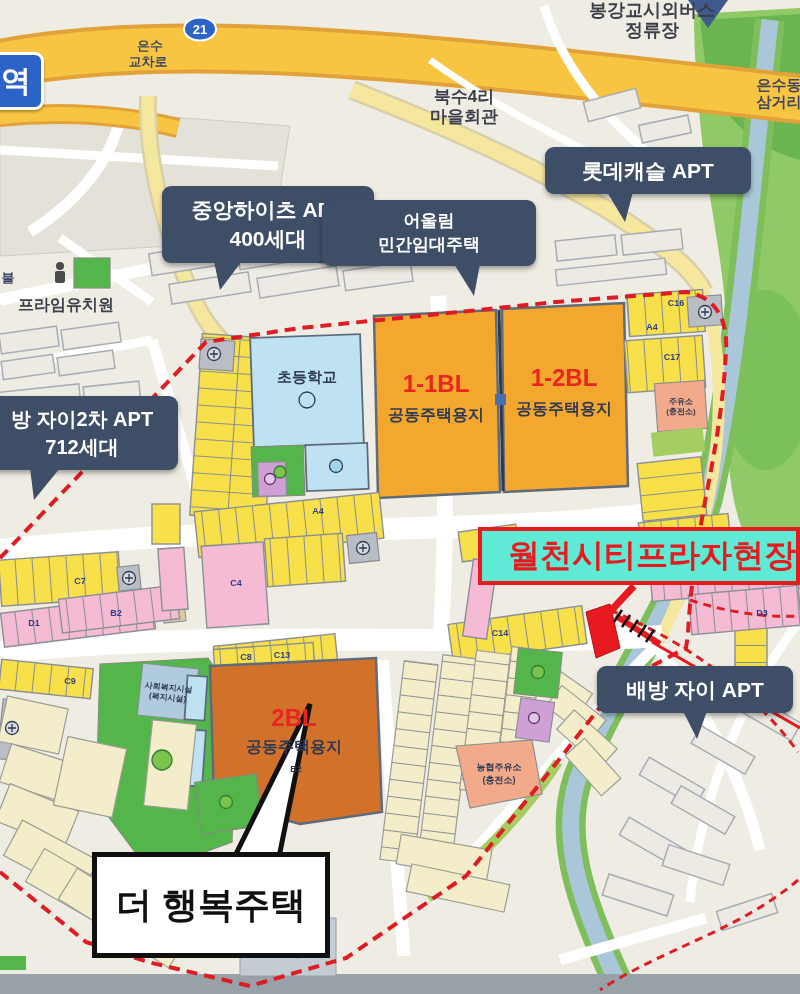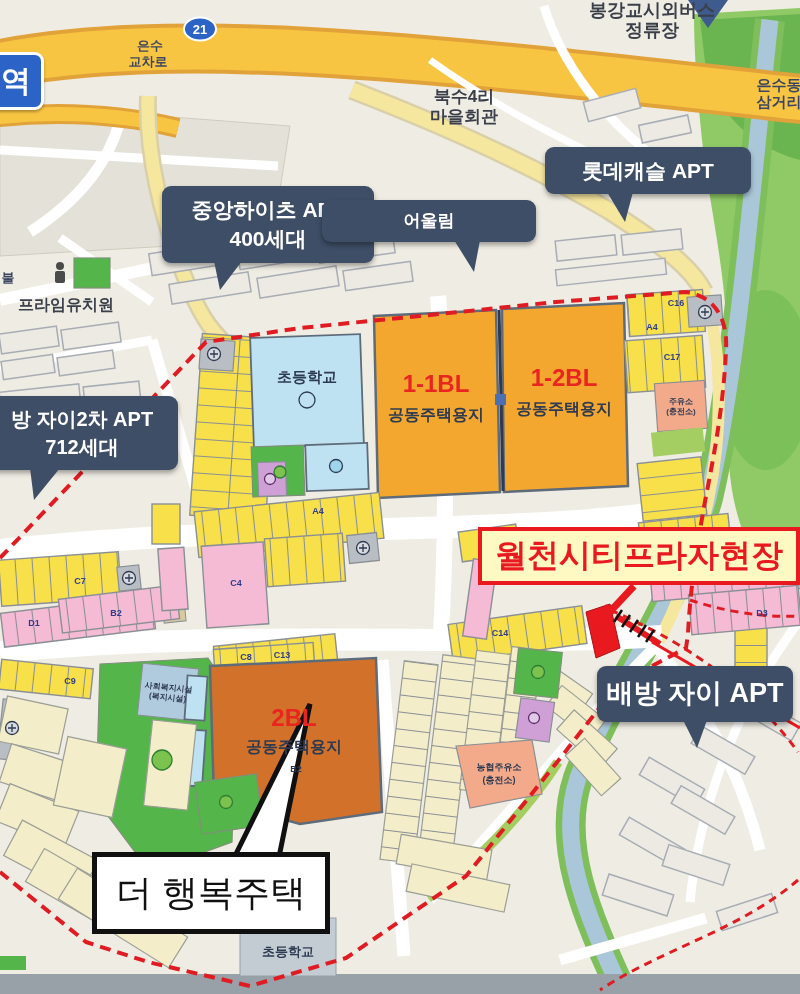--- a/index.html
+++ b/index.html
@@ -40,29 +40,29 @@
       border-radius:9px;box-shadow:0 3px 5px rgba(0,0,0,.35);padding:9px 8px;z-index:5;line-height:1.4;}
   .co .t{position:absolute;width:0;height:0;border-style:solid;border-color:#3E4E66 transparent transparent transparent;}
   .co1{left:162px;top:186px;width:196px;font-size:21px;}
   .co1 .t{bottom:-27px;left:52px;border-width:29px 22px 0 6px;}
   .co2{left:322px;top:156px;width:198px;font-size:17px;margin-top:44px;}
   .co2 .t{bottom:-30px;right:56px;border-width:32px 6px 0 20px;}
   .co3{left:545px;top:147px;width:190px;font-size:21px;padding-left:8px;}
   .co3 .t{bottom:-28px;left:62px;border-width:30px 8px 0 18px;}
   .co4{left:-14px;top:396px;width:176px;font-size:20px;}
   .co4 .t{bottom:-30px;left:44px;border-width:32px 26px 0 4px;}
-  .co5{left:597px;top:666px;width:180px;font-size:27px;}
+  .co5{left:597px;top:666px;width:180px;font-size:21px;}
   .co5 .t{bottom:-26px;left:86px;border-width:28px 10px 0 14px;}
 
-  .banner{position:absolute;left:478px;top:527px;width:314px;height:50px;background:#fef9c3;
+  .banner{position:absolute;left:478px;top:527px;width:314px;height:50px;background:#5eead4;
       border:4px solid #E8191F;color:#E8191F;font-size:32px;font-weight:800;display:flex;
-      align-items:center;justify-content:center;z-index:6;white-space:nowrap;}
+      align-items:center;justify-content:flex-end;z-index:6;white-space:nowrap;}
   .happy{position:absolute;left:92px;top:852px;width:224px;background:#fff;border:5px solid #101010;
-      color:#101010;font-weight:400;text-align:center;font-size:36px;line-height:1.32;
-      padding:12px 2px;z-index:6;}
+      color:#101010;font-weight:700;text-align:center;font-size:36px;line-height:1.32;
+      padding:24px 2px;z-index:6;}
   .stationsign{position:absolute;left:-12px;top:52px;width:50px;height:52px;background:#2B63C6;
       border:3px solid #fff;border-radius:9px;color:#fff;font-size:30px;font-weight:800;display:flex;
       align-items:center;justify-content:center;z-index:4;box-shadow:0 2px 3px rgba(0,0,0,.3);}
 </style>
 </head>
 <body>
 
 <div class="stage">
 
 <svg viewBox="0 0 800 994" width="800" height="994">
@@ -431,20 +431,21 @@
   <span>역</span>
 </div>
 
 <div class="co co1">
   <div>중앙하이츠 APT</div>
   <div>400세대</div>
   <div class="t"></div>
 </div>
 <div class="co co2">
   <div>어울림</div>
+  <div>민간임대주택</div>
   <div class="t"></div>
 </div>
 <div class="co co3">
   <div>롯데캐슬 APT</div>
   <div class="t"></div>
 </div>
 <div class="co co4">
   <div>방 자이2차 APT</div>
   <div>712세대</div>
   <div class="t"></div>

